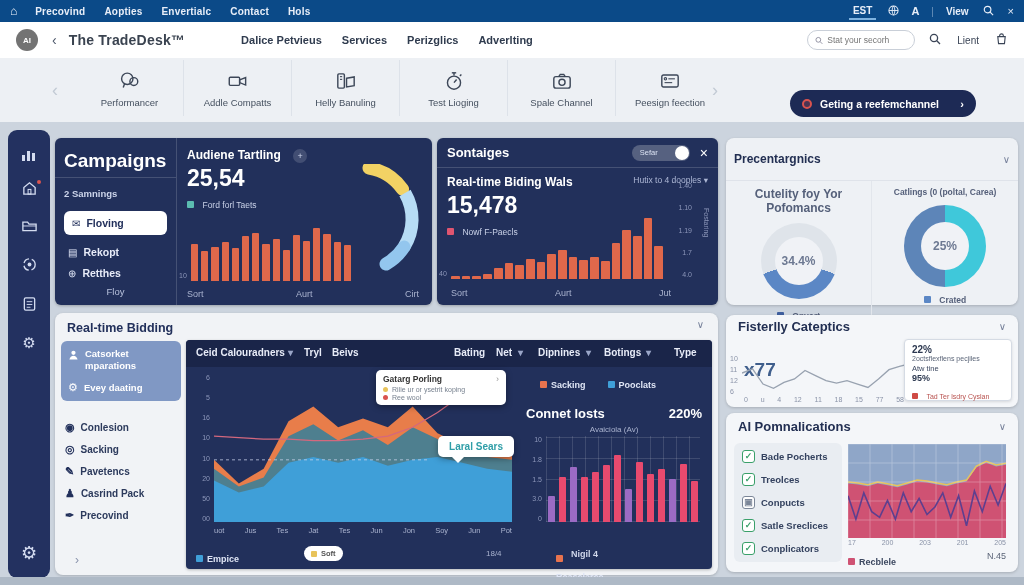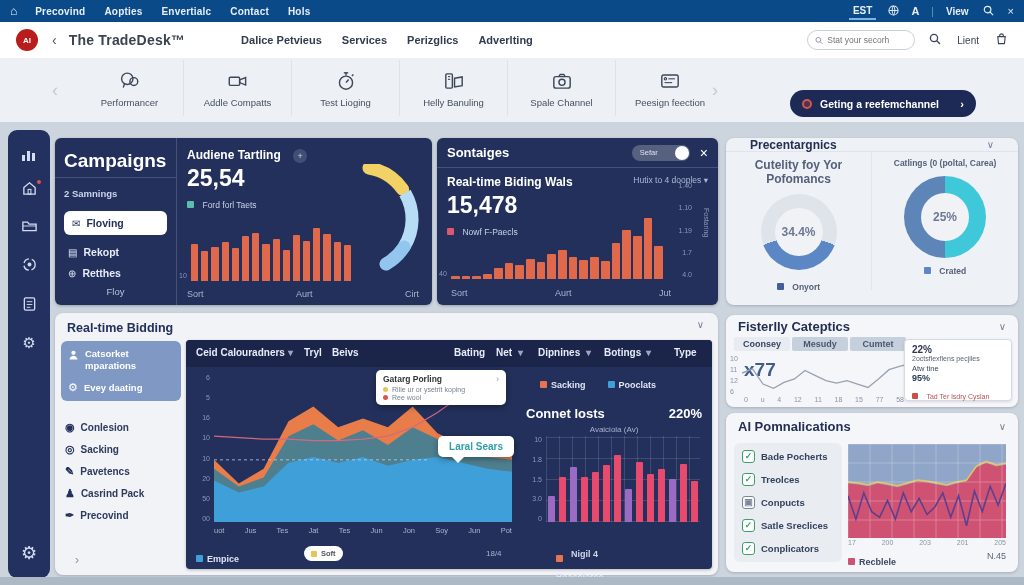--- a/index.html
+++ b/index.html
@@ -6,21 +6,21 @@
 body{background:#9aa5b2;font-family:"Liberation Sans",sans-serif}
 .stage{position:relative;width:1024px;height:585px;background:#ccd4de;overflow:hidden;font-family:"Liberation Sans",sans-serif}
 .a{position:absolute}
 .fx{display:flex}.aic{align-items:center}.jsb{justify-content:space-between}
 .b{font-weight:bold}
 .w{color:#fff}
 
 .topbar{left:0;top:0;width:1024px;height:22px;background:#0b4a88;color:#e8eef8;font-size:10px}
 .topbar .item{margin-right:19px;font-weight:bold;letter-spacing:.2px}
 .navbar{left:0;top:22px;width:1024px;height:36px;background:#ffffff;box-shadow:0 1px 2px rgba(0,0,0,.12)}
-.logo{width:22px;height:22px;border-radius:50%;background:#b91c1c;color:#fff;font-size:8px;font-weight:bold;display:flex;align-items:center;justify-content:center}
+.logo{width:22px;height:22px;border-radius:50%;background:#737373;color:#fff;font-size:8px;font-weight:bold;display:flex;align-items:center;justify-content:center}
 .brand{font-size:14px;color:#3a4350;font-weight:bold;letter-spacing:.2px}
 .nmenu{font-size:11px;color:#2f3b4e;font-weight:bold;margin-right:20px}
 .spill{width:108px;height:20px;border:1px solid #c9cfd8;border-radius:10px;display:flex;align-items:center;padding:0 7px;gap:4px;background:#fff}
 .spill input{border:none;outline:none;width:80px;font-size:8.5px;color:#667;background:transparent;font-family:"Liberation Sans",sans-serif}
 
 .strip{left:0;top:58px;width:1024px;height:64px;background:#edf0f4}
 .scard{width:108px;display:flex;flex-direction:column;align-items:center;gap:5px;border-right:1px solid #dde2e9;padding-top:10px;height:56px}
 .scard .lbl{font-size:9.5px;color:#45505f}
 .cta{left:790px;top:32px;width:186px;height:27px;background:#1d2a55;border-radius:14px;color:#fff;font-size:10.5px;font-weight:bold;display:flex;align-items:center;gap:8px;padding:0 12px}
 .reddot{width:10px;height:10px;border:2px solid #d9534f;border-radius:50%;background:rgba(217,83,79,.25)}
@@ -131,36 +131,36 @@
       </div>
       <div class="scard">
         <svg width="24" height="22" viewBox="0 0 22 20">
             <rect x="3" y="6.5" width="9.5" height="7.5" rx="1" fill="none" stroke="#3d4758" stroke-width="1.3"></rect>
             <path d="M12.5 9l5.5-2.2v6.9L12.5 11.5z" fill="none" stroke="#3d4758" stroke-width="1.3"></path>
           </svg>
         <span class="lbl">Addle Compatts</span>
       </div>
       <div class="scard">
         <svg width="24" height="22" viewBox="0 0 22 20">
+            <rect x="3.5" y="3.5" width="6" height="13" rx="1" fill="none" stroke="#3d4758" stroke-width="1.3"></rect>
+            <line x1="5.5" y1="6" x2="7.5" y2="6" stroke="#3d4758" stroke-width="1"></line>
+            <line x1="5.5" y1="8.5" x2="7.5" y2="8.5" stroke="#3d4758" stroke-width="1"></line>
+            <path d="M11.5 7.5l7-1.2v8l-7 1.2z" fill="none" stroke="#3d4758" stroke-width="1.3"></path>
+          </svg>
+        <span class="lbl">Helly Banuling</span>
+      </div>
+      <div class="scard">
+        <svg width="24" height="22" viewBox="0 0 22 20">
             <circle cx="11" cy="11.5" r="6" fill="none" stroke="#3d4758" stroke-width="1.3"></circle>
             <line x1="11" y1="11.5" x2="13.4" y2="8.6" stroke="#3d4758" stroke-width="1.3"></line>
             <line x1="9" y1="2.5" x2="13" y2="2.5" stroke="#3d4758" stroke-width="1.3"></line>
             <line x1="11" y1="2.5" x2="11" y2="5" stroke="#3d4758" stroke-width="1.3"></line>
             <line x1="16.4" y1="5.3" x2="17.8" y2="4" stroke="#3d4758" stroke-width="1.3"></line>
           </svg>
         <span class="lbl">Test Lioging</span>
-      </div>
-      <div class="scard">
-        <svg width="24" height="22" viewBox="0 0 22 20">
-            <rect x="3.5" y="3.5" width="6" height="13" rx="1" fill="none" stroke="#3d4758" stroke-width="1.3"></rect>
-            <line x1="5.5" y1="6" x2="7.5" y2="6" stroke="#3d4758" stroke-width="1"></line>
-            <line x1="5.5" y1="8.5" x2="7.5" y2="8.5" stroke="#3d4758" stroke-width="1"></line>
-            <path d="M11.5 7.5l7-1.2v8l-7 1.2z" fill="none" stroke="#3d4758" stroke-width="1.3"></path>
-          </svg>
-        <span class="lbl">Helly Banuling</span>
       </div>
       <div class="scard">
         <svg width="24" height="22" viewBox="0 0 22 20">
             <rect x="3.5" y="6" width="15" height="10.5" rx="2" fill="none" stroke="#3d4758" stroke-width="1.3"></rect>
             <circle cx="11" cy="11.2" r="2.8" fill="none" stroke="#3d4758" stroke-width="1.3"></circle>
             <path d="M8 6l1.4-2h3.2L14 6" fill="none" stroke="#3d4758" stroke-width="1.3"></path>
           </svg>
         <span class="lbl">Spale Channel</span>
       </div>
       <div class="scard" style="border-right:none">
@@ -333,21 +333,21 @@
       <span class="vlab a" style="right:8px;top:40px">Fostaring</span>
       <div class="fx a" style="left:14px;bottom:5px;width:220px;justify-content:space-between">
         <span class="xtick">Sort</span>
         <span class="xtick">Aurt</span>
         <span class="xtick">Jut</span>
       </div>
     </div>
   </div>
 
   <div class="litep a" style="left:726px;top:138px;width:292px;height:167px;background:#eef1f5">
-    <div class="fx aic jsb" style="height:14px;padding:0 24px;border-bottom:1px solid #dfe3ea">
+    <div class="fx aic jsb" style="height:43px;padding:0 8px;border-bottom:1px solid #dfe3ea">
       <span class="ptitle">Precentargnics</span>
       <span class="chev">∨</span>
     </div>
     <div class="fx" style="height:138px">
       <div style="width:146px;border-right:1px solid #e2e6ec;position:relative;text-align:center;padding-top:6px">
         <div style="font-size:12px;color:#55607a;font-weight:bold">Cutelity foy Yor Pofomancs</div>
         <div class="donut" style="margin: 8px auto 0px; background: conic-gradient(from 110deg, rgb(91, 135, 197) 0deg, rgb(91, 135, 197) 140deg, rgb(223, 228, 234) 140deg, rgb(223, 228, 234) 360deg);">
           <div class="hole">
               <span>34.4%</span>
             </div>
@@ -369,25 +369,20 @@
           <span style="font-size:8.5px;color:#55607a;font-weight:bold">Crated</span>
         </div>
       </div>
     </div>
   </div>
 
   <div class="litep a" style="left:726px;top:315px;width:292px;height:92px;background:#f4f6f9">
     <div class="fx aic jsb" style="height:22px;padding:0 12px">
       <span class="ptitle" style="font-size:13px">Fisterlly Cateptics</span>
       <span class="chev">∨</span>
-    </div>
-    <div class="fx" style="padding:0 8px;gap:2px">
-      <span class="b" style="font-size:9px;color:#39445e;background:#e8ecf2;padding:2px 0;width:56px;text-align:center;border-radius:2px">Coonsey</span>
-      <span class="b" style="font-size:9px;color:#4a5670;background:#c6cfdc;padding:2px 0;width:56px;text-align:center;border-radius:2px">Mesudy</span>
-      <span class="b" style="font-size:9px;color:#4a5670;background:#c6cfdc;padding:2px 0;width:56px;text-align:center;border-radius:2px">Cumtet</span>
     </div>
     <div class="a" style="left:4px;top:40px;height:40px;display:flex;flex-direction:column;justify-content:space-between">
       <span class="tick" style="color:#8a93a8">10</span>
       <span class="tick" style="color:#8a93a8">11</span>
       <span class="tick" style="color:#8a93a8">12</span>
       <span class="tick" style="color:#8a93a8">6</span>
     </div>
     <span class="a b" style="left:18px;top:44px;font-size:19px;color:#3f5e8c">x77</span>
     <svg id="fist-svg" class="a" style="left:16px;top:42px" width="168" height="38">
         <polyline points="0,16.044444444444448 10.5,11.822222222222226 21,27.02222222222222 31.5,31.24444444444444 42,25.333333333333336 52.5,21.955555555555552 63,13.51111111111111 73.5,18.577777777777772 84,23.644444444444453 94.5,26.177777777777777 105,23.644444444444453 115.5,27.02222222222222 126,30.4 136.5,21.955555555555552 147,12.666666666666668 157.5,9.288888888888884 168,6.75555555555556" fill="none" stroke="#98a2b0" stroke-width="1.3"></polyline>

